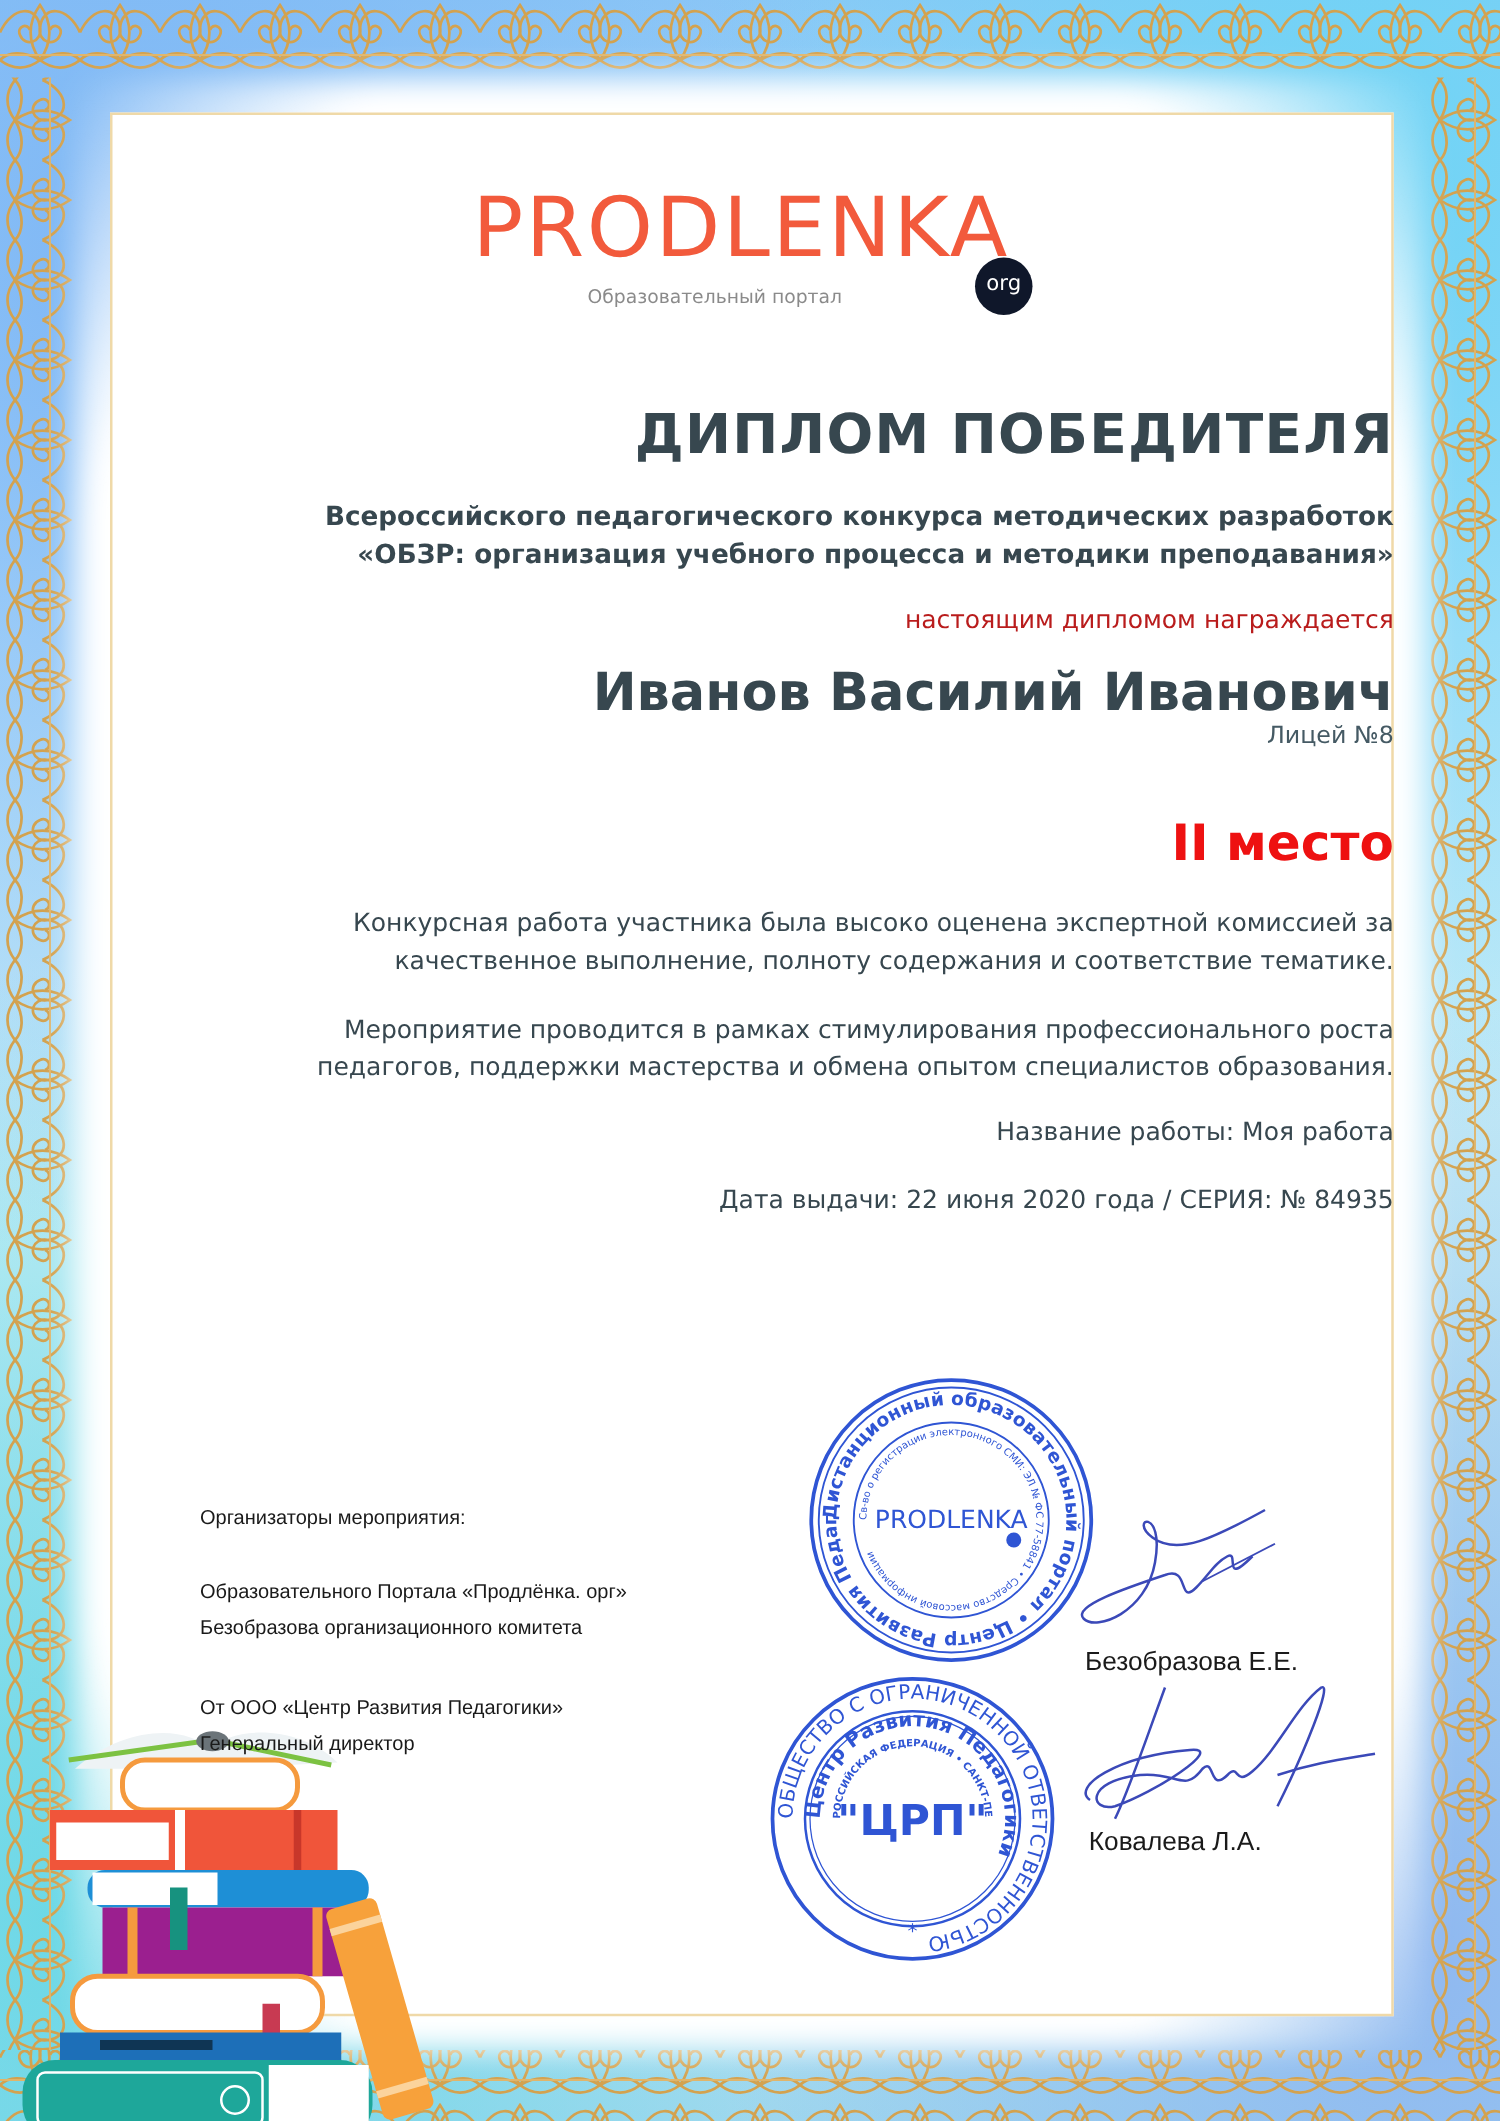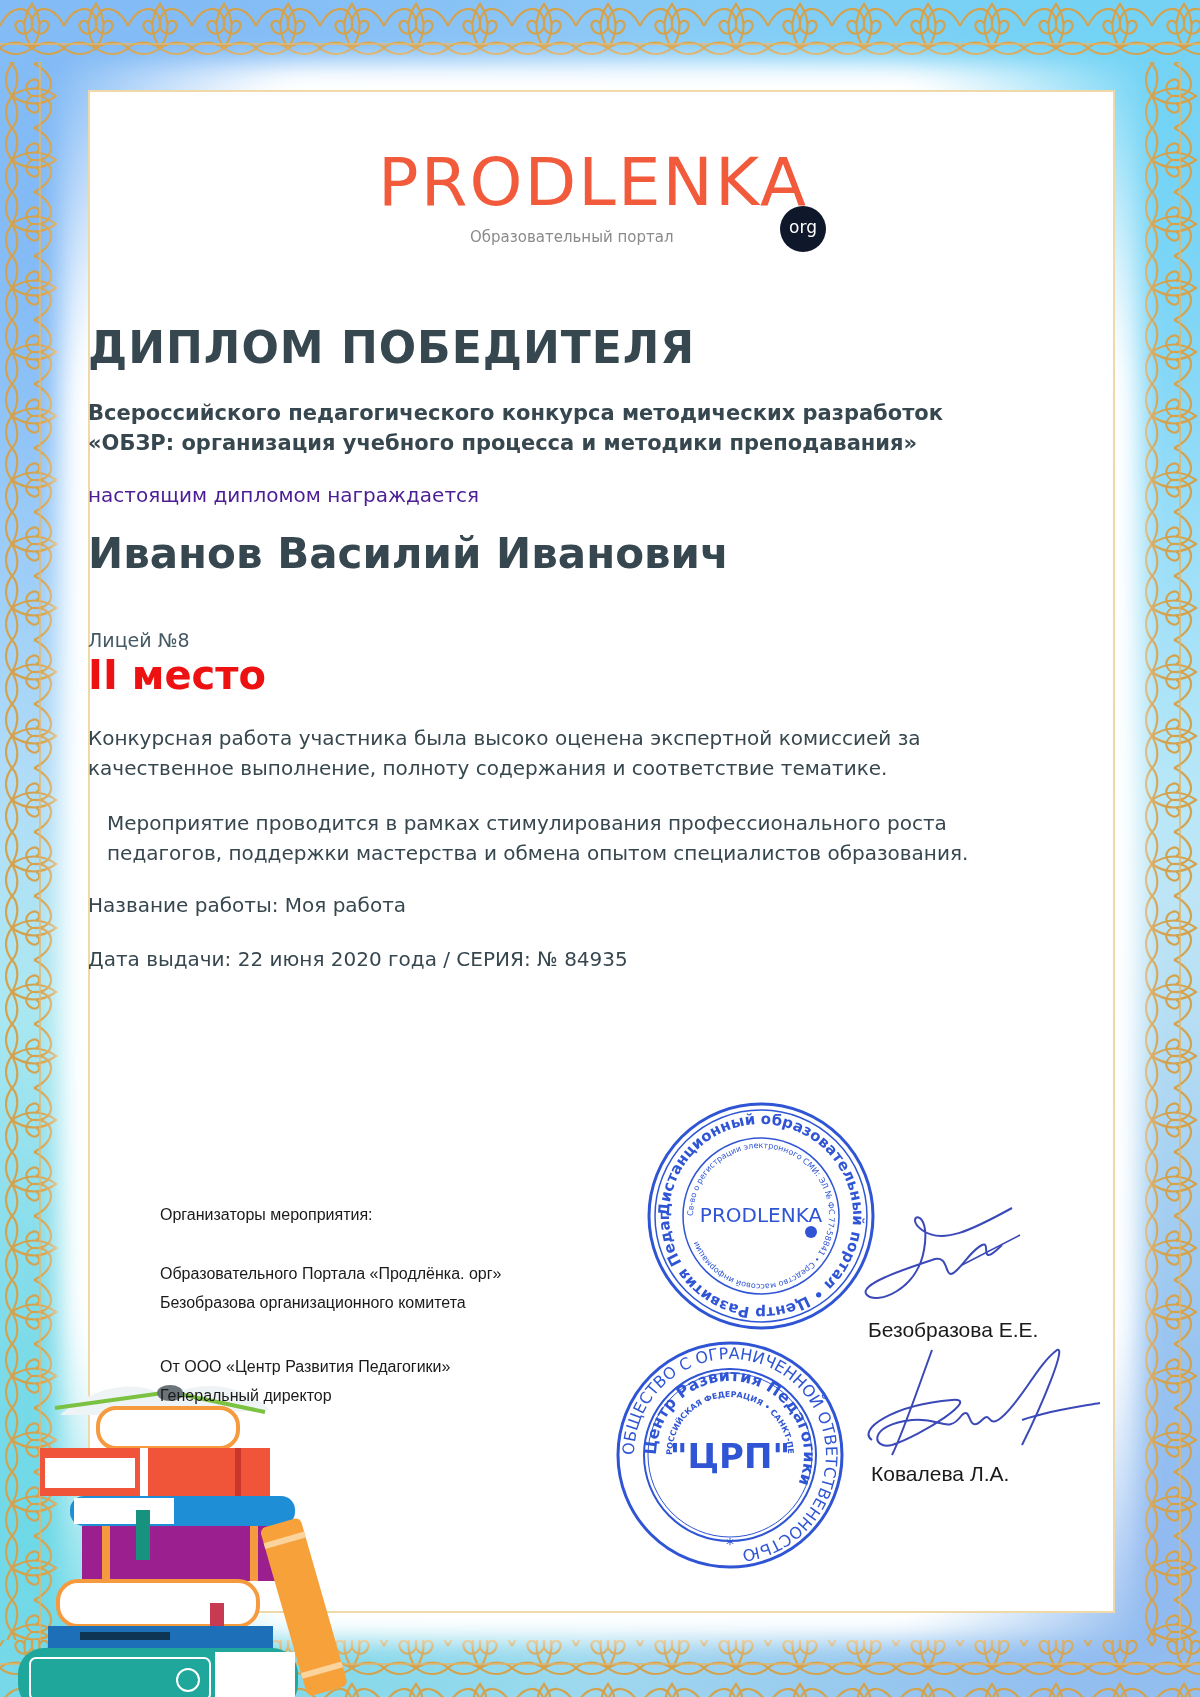--- a/index.html
+++ b/index.html
@@ -47,26 +47,26 @@
   .logo-org {
     position: absolute; left: 402px; top: 58px;
     width: 46px; height: 46px; border-radius: 50%;
     background: #0f172a; color: #fff;
     font-size: 17px; text-align: center; line-height: 42px;
   }
   .logo-sub {
     position: absolute; left: 92px; top: 80px;
     font-size: 15px; color: #8a8a8a;
   }
-  .center { position: absolute; left: 88px; width: 1027px; text-align: left; color: #37474f; }
+  .center { position: absolute; left: 88px; width: 1027px; text-align: right; color: #37474f; }
   .title { top: 322px; font-size: 44px; font-weight: 700; letter-spacing: 1px; }
   .contest { top: 398px; font-size: 21px; font-weight: 700; line-height: 30px; }
-  .awarded { top: 483px; font-size: 20px; color: #4c1d95; }
+  .awarded { top: 483px; font-size: 20px; color: #b91c1c; }
   .name { top: 529px; font-size: 42px; font-weight: 700; }
-  .school { top: 629px; font-size: 19px; color: #455a64; }
+  .school { top: 577px; font-size: 19px; color: #455a64; }
   .place { top: 652px; font-size: 40px; font-weight: 700; color: #ee1111; }
   .para { font-size: 20px; line-height: 30px; color: #37474f; }
   .para1 { top: 723px; }
   .para2 { top: 808px; padding-left: 19px; }
   .workname { top: 893px; font-size: 20px; color: #37474f; }
   .issue { top: 947px; font-size: 20px; color: #37474f; }
 
   .org {
     position: absolute; left: 160px;
     font-family: "Liberation Sans", sans-serif;

